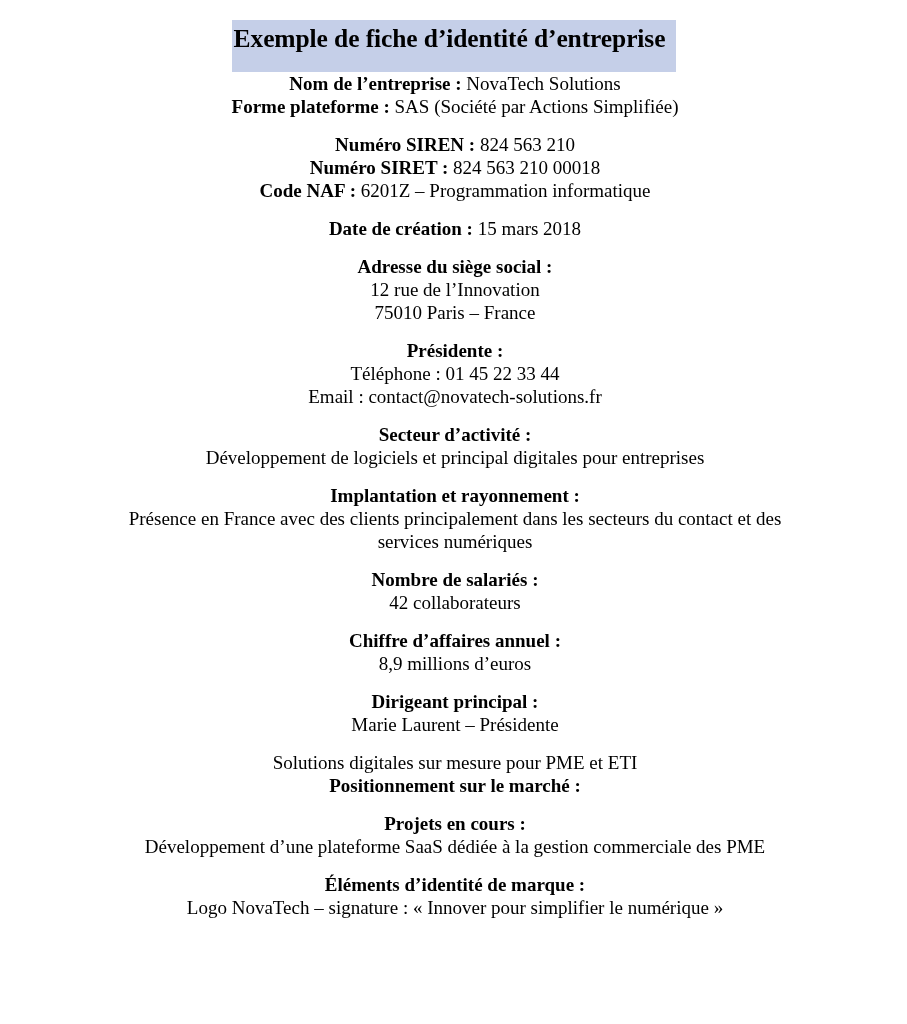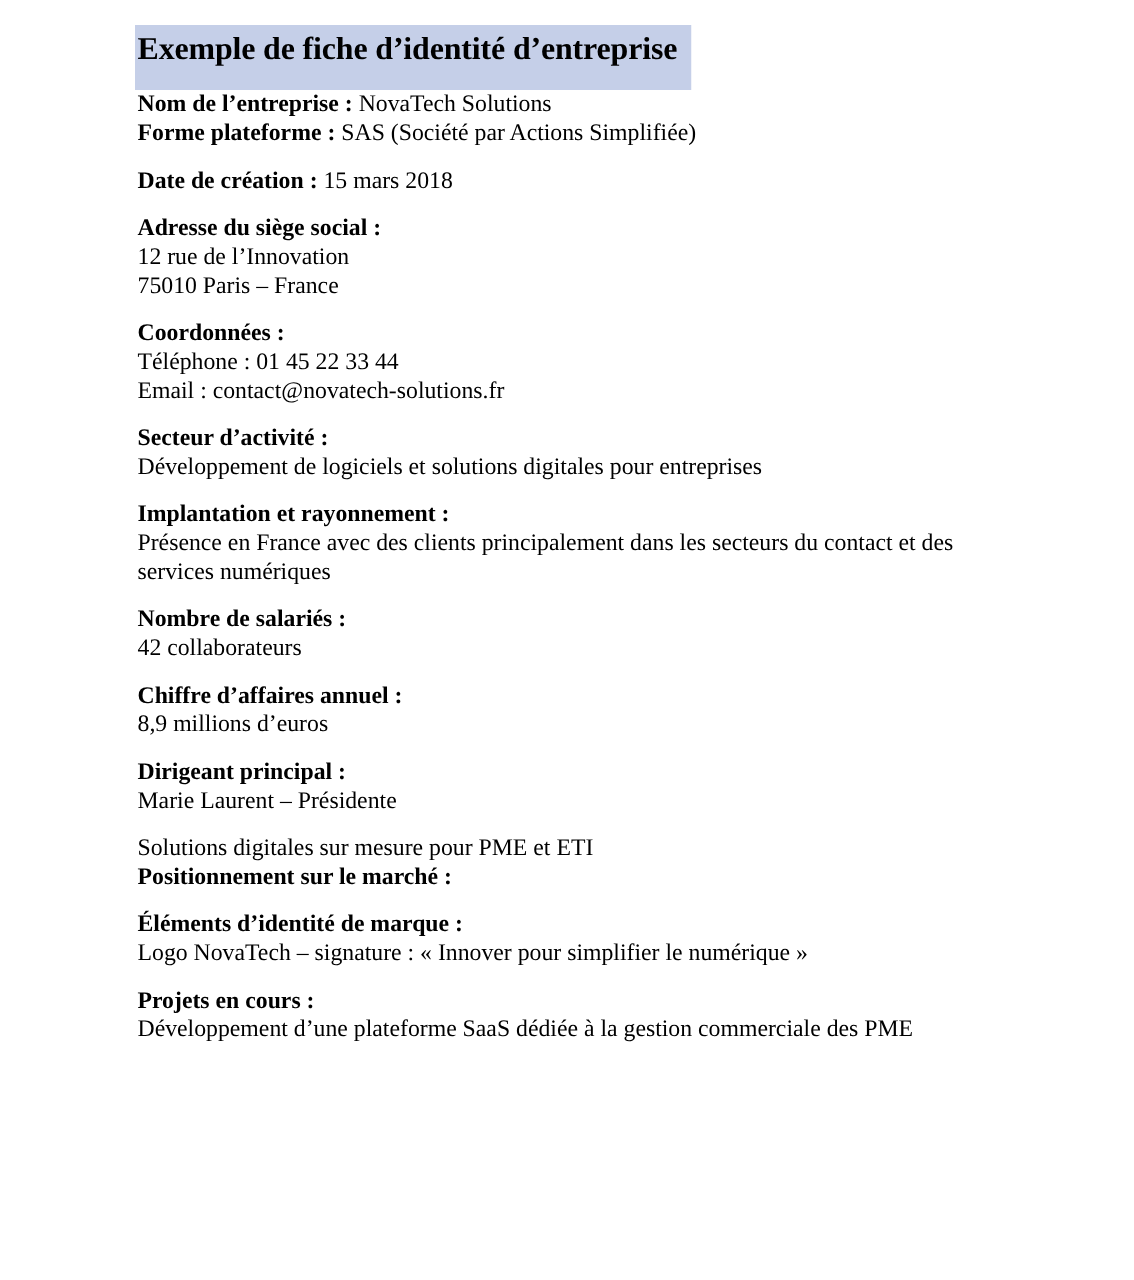--- a/index.html
+++ b/index.html
@@ -14,20 +14,21 @@
     font-family: "Liberation Serif", "DejaVu Serif", serif;
     color: #000000;
     -webkit-font-smoothing: antialiased;
   }
   .page {
     position: relative;
     width: 907px;
     height: 1024px;
     box-sizing: border-box;
     padding: 20px 107px 0 110px;
+    text-align: center;
   }
   .doc-title {
     display: inline-block;
     background: #c5cfe8;
     font-size: 25.5px;
     font-weight: bold;
     line-height: 1.22;
     letter-spacing: -0.1px;
     padding: 3px 11px 18px 2px;
     margin: 0 0 0 -2px;
@@ -65,43 +66,57 @@
     <div class="line nowrap">
       <span class="label">Nom de l’entreprise :</span>
       <span class="value">NovaTech Solutions</span>
     </div>
     <div class="line nowrap">
       <span class="label">Forme plateforme :</span>
       <span class="value">SAS (Société par Actions Simplifiée)</span>
     </div>
   </div>
 
+  <div class="block">
+    <div class="line nowrap">
+      <span class="label">Numéro SIREN :</span>
+      <span class="value">824 563 210</span>
+    </div>
+    <div class="line nowrap">
+      <span class="label">Numéro SIRET :</span>
+      <span class="value">824 563 210 00018</span>
+    </div>
+    <div class="line nowrap">
+      <span class="label">Code NAF :</span>
+      <span class="value">6201Z – Programmation informatique</span>
+    </div>
+  </div>
 
   <div class="block">
     <div class="line nowrap">
       <span class="label">Date de création :</span>
       <span class="value">15 mars 2018</span>
     </div>
   </div>
 
   <div class="block">
     <div class="line label nowrap">Adresse du siège social :</div>
     <div class="line nowrap">12 rue de l’Innovation</div>
     <div class="line nowrap">75010 Paris – France</div>
   </div>
 
   <div class="block">
-    <div class="line label nowrap">Coordonnées :</div>
+    <div class="line label nowrap">Présidente :</div>
     <div class="line nowrap">Téléphone : 01 45 22 33 44</div>
     <div class="line nowrap">Email : contact@novatech-solutions.fr</div>
   </div>
 
   <div class="block">
     <div class="line label nowrap">Secteur d’activité :</div>
-    <div class="line">Développement de logiciels et solutions digitales pour entreprises</div>
+    <div class="line">Développement de logiciels et principal digitales pour entreprises</div>
   </div>
 
   <div class="block">
     <div class="line label nowrap">Implantation et rayonnement :</div>
     <div class="line">Présence en France avec des clients principalement dans les secteurs du contact et des services numériques</div>
   </div>
 
   <div class="block">
     <div class="line label nowrap">Nombre de salariés :</div>
     <div class="line nowrap">42 collaborateurs</div>
@@ -116,22 +131,22 @@
     <div class="line label nowrap">Dirigeant principal :</div>
     <div class="line nowrap">Marie Laurent – Présidente</div>
   </div>
 
   <div class="block">
     <div class="line nowrap">Solutions digitales sur mesure pour PME et ETI</div>
     <div class="line label nowrap">Positionnement sur le marché :</div>
   </div>
 
   <div class="block">
-    <div class="line label nowrap">Éléments d’identité de marque :</div>
-    <div class="line nowrap">Logo NovaTech – signature : « Innover pour simplifier le numérique »</div>
+    <div class="line label nowrap">Projets en cours :</div>
+    <div class="line nowrap">Développement d’une plateforme SaaS dédiée à la gestion commerciale des PME</div>
   </div>
 
   <div class="block">
-    <div class="line label nowrap">Projets en cours :</div>
-    <div class="line nowrap">Développement d’une plateforme SaaS dédiée à la gestion commerciale des PME</div>
+    <div class="line label nowrap">Éléments d’identité de marque :</div>
+    <div class="line nowrap">Logo NovaTech – signature : « Innover pour simplifier le numérique »</div>
   </div>
 
 </div>
 
 </body></html>

